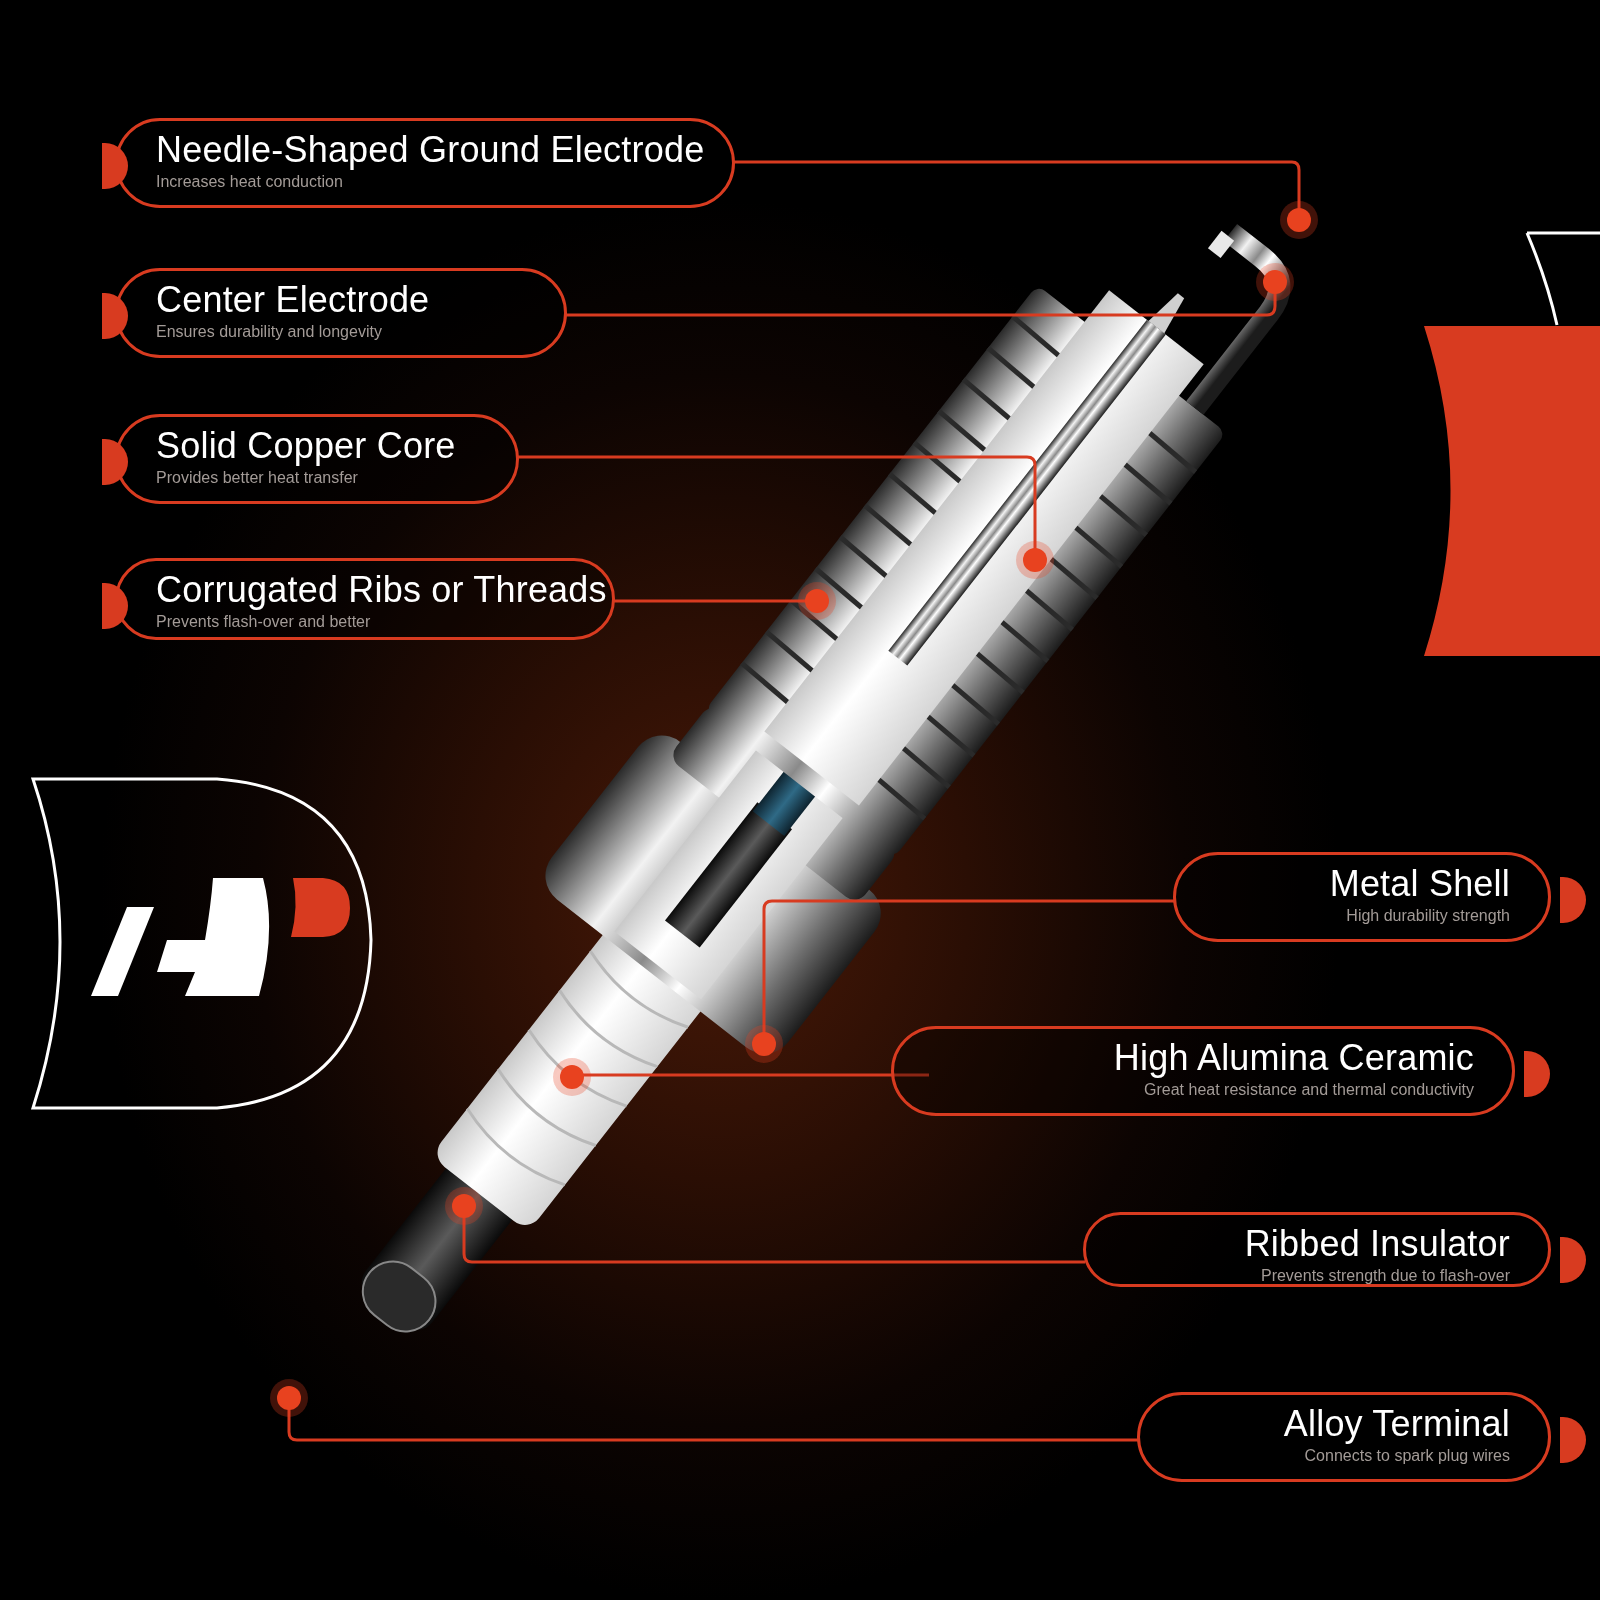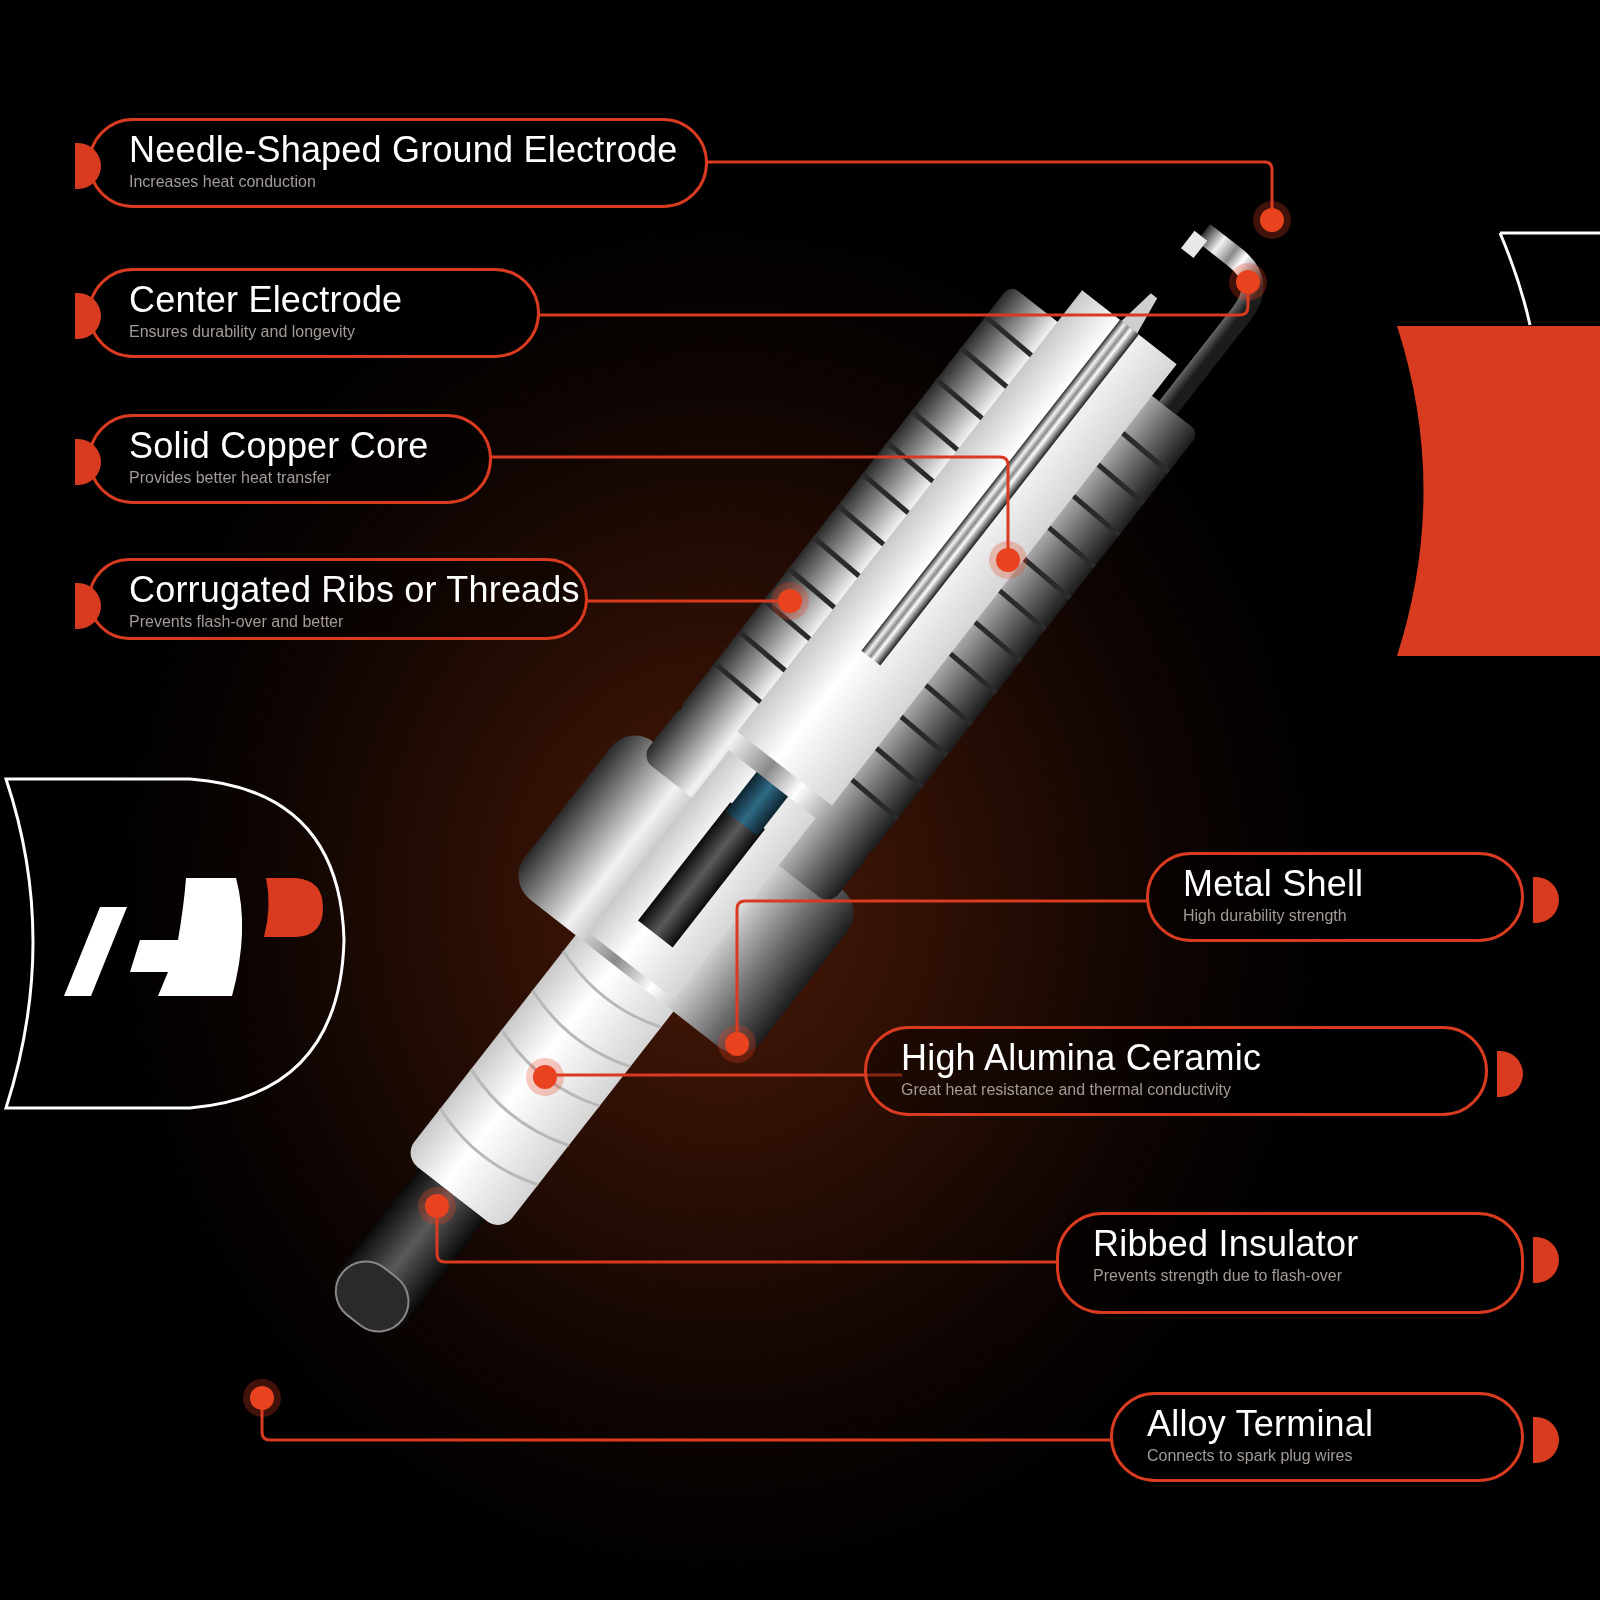--- a/index.html
+++ b/index.html
@@ -3,36 +3,36 @@
 <meta charset="utf-8">
 <style>
   html, body { margin: 0; padding: 0; }
   body {
     width: 1600px; height: 1600px; overflow: hidden; position: relative;
     background:
       radial-gradient(ellipse 620px 700px at 720px 900px, #4a1a08 0%, #2a0e04 40%, #0c0402 75%, #000 100%),
       #000;
     font-family: "Liberation Sans", "DejaVu Sans", sans-serif;
   }
-  .stage { position: absolute; inset: 0; }
+  .stage { position: absolute; inset: 0; margin-left: 27px; }
   svg.overlay { position: absolute; left: 0; top: 0; width: 1600px; height: 1600px; }
   .callout {
     position: absolute; box-sizing: border-box;
     border: 3px solid #d83b20; border-radius: 46px;
     background: rgba(0,0,0,0.35);
     padding: 10px 34px 0 38px;
   }
   .callout .title {
     color: #ffffff; font-size: 36px; line-height: 38px; letter-spacing: 0.2px;
     white-space: nowrap;
   }
   .callout .sub {
     color: #a39b97; font-size: 16px; line-height: 26px; white-space: nowrap;
   }
-  .callout.right { text-align: left; padding: 10px 38px 0 34px; }
+  .callout.right { text-align: right; padding: 10px 38px 0 34px; }
   .tab {
     position: absolute; width: 26px; height: 46px; background: #d83b20;
     border-radius: 0 24px 24px 0;
   }
   .tab.left-tab { left: -16px; top: 22px; }
   .tab.right-tab { right: -38px; top: 22px; }
   .dot {
     position: absolute; width: 24px; height: 24px; margin: -12px 0 0 -12px;
     border-radius: 50%; background: #e8421f;
     box-shadow: 0 0 0 7px rgba(232,66,31,0.28);
@@ -172,21 +172,21 @@
   <div class="callout right" style="left:1146px; top:852px; width:378px; height:90px;">
     <div class="tab right-tab"></div>
     <div class="title">Metal Shell</div>
     <div class="sub">High durability strength</div>
   </div>
   <div class="callout right" style="left:864px; top:1026px; width:624px; height:90px;">
     <div class="tab right-tab"></div>
     <div class="title">High Alumina Ceramic</div>
     <div class="sub">Great heat resistance and thermal conductivity</div>
   </div>
-  <div class="callout right" style="left:1056px; top:1212px; width:468px; height:102px;">
+  <div class="callout right" style="left:1056px; top:1212px; width:468px; height:75px;">
     <div class="tab right-tab"></div>
     <div class="title">Ribbed Insulator</div>
     <div class="sub">Prevents strength due to flash-over</div>
   </div>
   <div class="callout right" style="left:1110px; top:1392px; width:414px; height:90px;">
     <div class="tab right-tab"></div>
     <div class="title">Alloy Terminal</div>
     <div class="sub">Connects to spark plug wires</div>
   </div>
 

